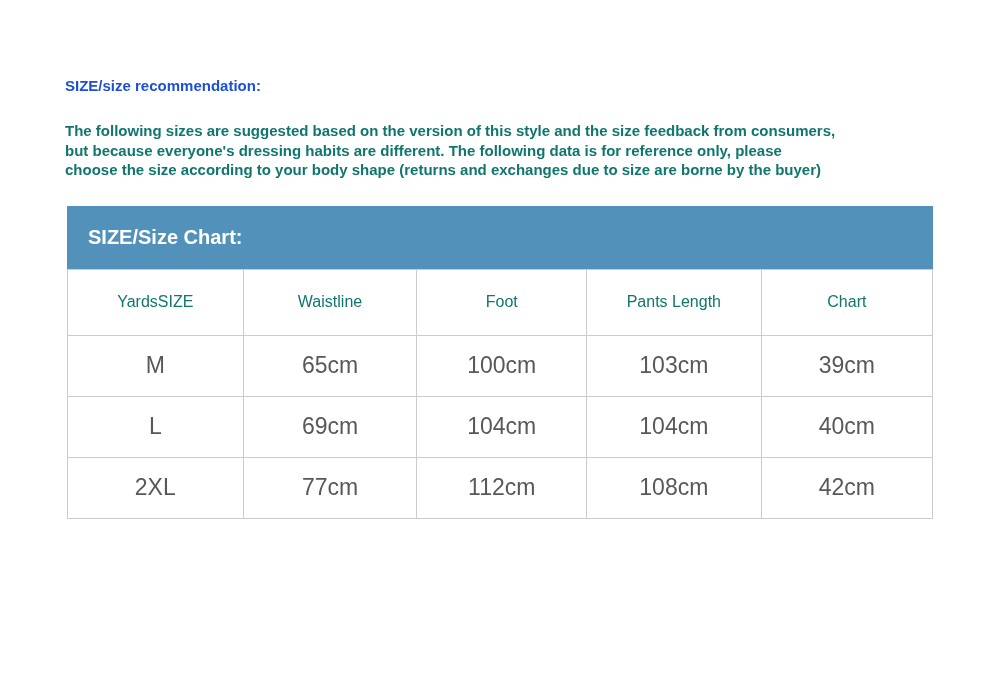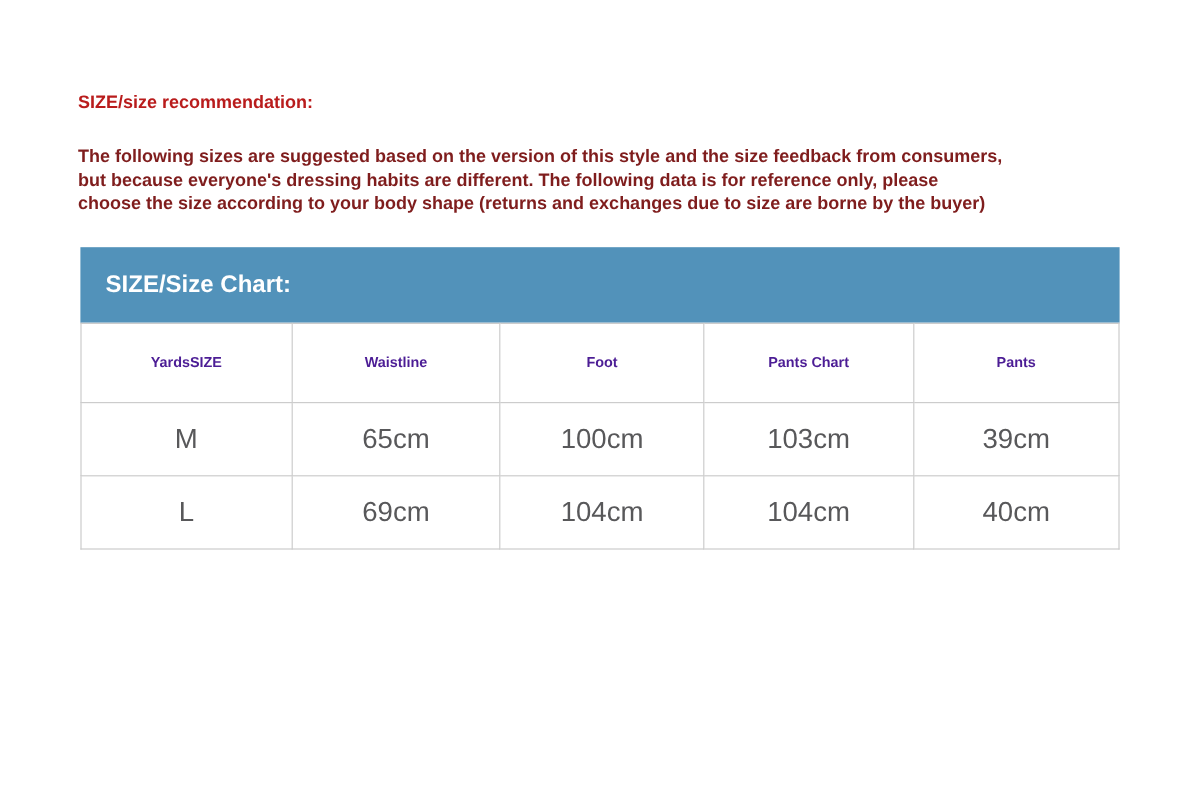--- a/index.html
+++ b/index.html
@@ -13,29 +13,29 @@
     width: 1000px;
     height: 674px;
     background: #ffffff;
     overflow: hidden;
   }
   .heading {
     margin: 78px 0 0 65px;
     font-size: 15px;
     line-height: 16px;
     font-weight: bold;
-    color: #b91c1c;
+    color: #1d4ed8;
   }
   .note {
     margin: 27px 60px 0 65px;
     width: 872px;
     font-size: 15px;
     line-height: 19.5px;
     font-weight: bold;
-    color: #7f1d1d;
+    color: #0f766e;
     white-space: pre-line;
   }
   .chart-box {
     margin: 26px 0 0 67px;
     width: 866px;
   }
   .chart-title-bar {
     width: 866px;
     height: 63px;
     background: #5292ba;
@@ -62,23 +62,23 @@
     vertical-align: middle;
     padding: 0;
   }
   table.size-table thead tr {
     height: 66px;
   }
   table.size-table tbody tr {
     height: 61px;
   }
   table.size-table th {
-    font-size: 12px;
-    font-weight: bold;
-    color: #4c1d95;
+    font-size: 16px;
+    font-weight: normal;
+    color: #0f766e;
     background: #ffffff;
   }
   table.size-table td {
     font-size: 23px;
     font-weight: normal;
     color: #58585a;
     background: #ffffff;
   }
   col.c1 { width: 20.3%; }
   col.c2 { width: 20.1%; }
@@ -109,36 +109,43 @@
           <col class="c2">
           <col class="c3">
           <col class="c4">
           <col class="c5">
       </colgroup>
       <thead>
         <tr>
           <th>YardsSIZE</th>
           <th>Waistline</th>
           <th>Foot</th>
-          <th>Pants Chart</th>
-          <th>Pants</th>
+          <th>Pants Length</th>
+          <th>Chart</th>
         </tr>
       </thead>
       <tbody>
         <tr>
           <td>M</td>
           <td>65cm</td>
           <td>100cm</td>
           <td>103cm</td>
           <td>39cm</td>
         </tr>
         <tr>
           <td>L</td>
           <td>69cm</td>
           <td>104cm</td>
           <td>104cm</td>
           <td>40cm</td>
         </tr>
+        <tr>
+          <td>2XL</td>
+          <td>77cm</td>
+          <td>112cm</td>
+          <td>108cm</td>
+          <td>42cm</td>
+        </tr>
       </tbody>
     </table>
 
   </div>
 </div>
 
 </body></html>

